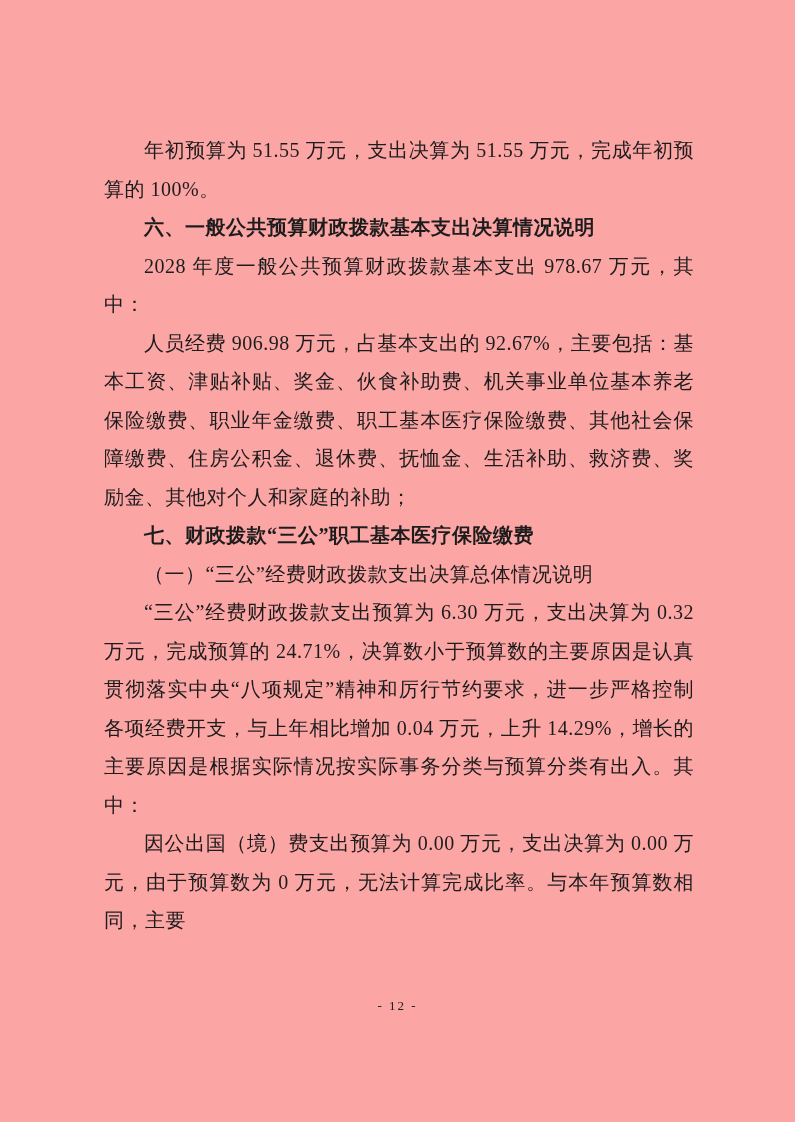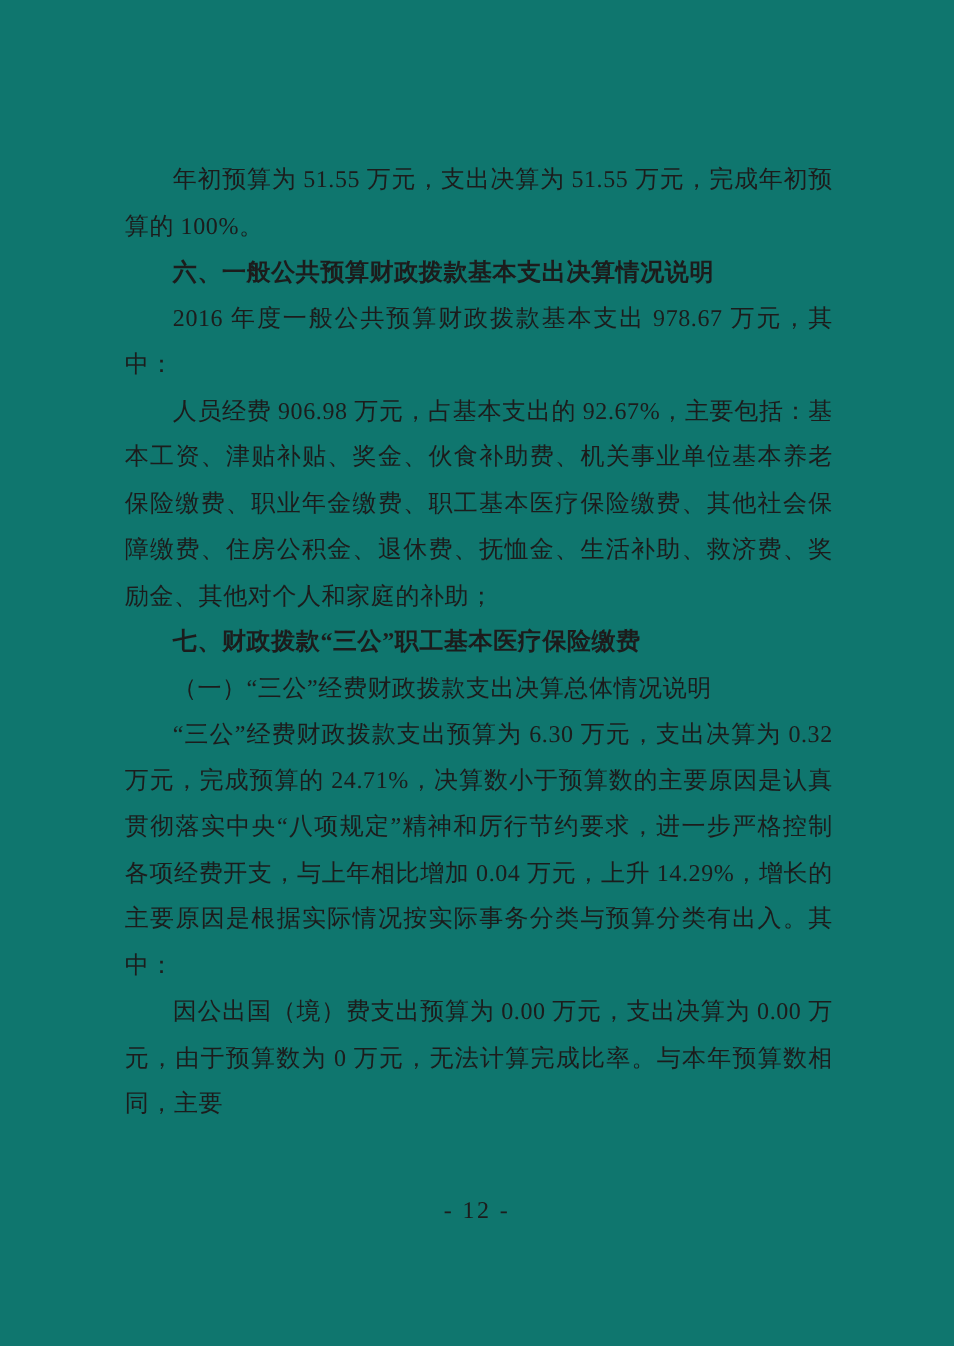--- a/index.html
+++ b/index.html
@@ -4,21 +4,21 @@
 <style>
   html, body {
     margin: 0;
     padding: 0;
     background: #ffffff;
   }
   .page {
     position: relative;
     width: 795px;
     height: 1122px;
-    background: #0f766e;
+    background: #fca5a5;
     font-family: "Liberation Serif", "DejaVu Serif", serif;
     color: #1c1c1c;
     overflow: hidden;
   }
   .doc-body {
     position: absolute;
     left: 104px;
     top: 131px;
     width: 590px;
   }
@@ -36,33 +36,33 @@
   .heading {
     font-weight: bold;
     text-align: right;
   }
   .page-footer {
     position: absolute;
     left: 0;
     right: 0;
     top: 998px;
     text-align: center;
-    font-size: 20px;
+    font-size: 13px;
     color: #1c1c1c;
     letter-spacing: 2px;
   }
 </style>
 </head>
 <body>
 
 <div class="page">
   <div class="doc-body">
     <p class="para">年初预算为 51.55 万元，支出决算为 51.55 万元，完成年初预算的 100%。</p>
     <h2 class="heading">六、一般公共预算财政拨款基本支出决算情况说明</h2>
-    <p class="para">2016 年度一般公共预算财政拨款基本支出 978.67 万元，其中：</p>
+    <p class="para">2028 年度一般公共预算财政拨款基本支出 978.67 万元，其中：</p>
     <p class="para">人员经费 906.98 万元，占基本支出的 92.67%，主要包括：基本工资、津贴补贴、奖金、伙食补助费、机关事业单位基本养老保险缴费、职业年金缴费、职工基本医疗保险缴费、其他社会保障缴费、住房公积金、退休费、抚恤金、生活补助、救济费、奖励金、其他对个人和家庭的补助；</p>
     <h2 class="heading">七、财政拨款“三公”职工基本医疗保险缴费</h2>
     <p class="subheading">（一）“三公”经费财政拨款支出决算总体情况说明</p>
     <p class="para">“三公”经费财政拨款支出预算为 6.30 万元，支出决算为 0.32 万元，完成预算的 24.71%，决算数小于预算数的主要原因是认真贯彻落实中央“八项规定”精神和厉行节约要求，进一步严格控制各项经费开支，与上年相比增加 0.04 万元，上升 14.29%，增长的主要原因是根据实际情况按实际事务分类与预算分类有出入。其中：</p>
     <p class="para">因公出国（境）费支出预算为 0.00 万元，支出决算为 0.00 万元，由于预算数为 0 万元，无法计算完成比率。与本年预算数相同，主要</p>
   </div>
   <div class="page-footer">- 12 -</div>
 </div>
 
 </body></html>

